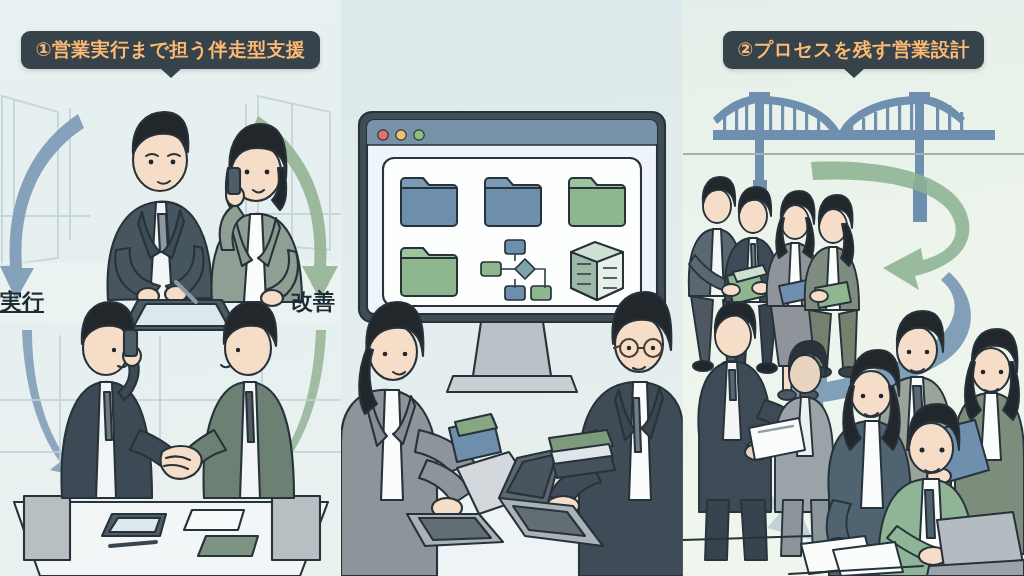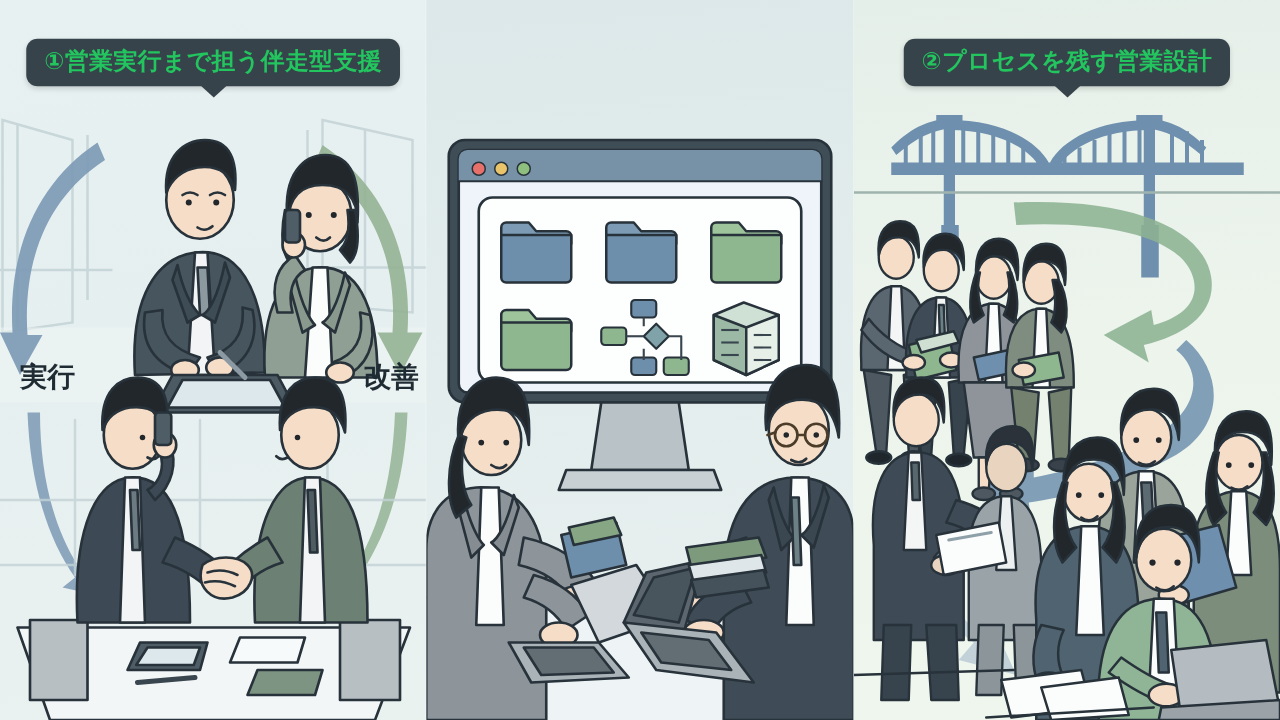--- a/index.html
+++ b/index.html
@@ -15,35 +15,35 @@
   .panel{position:relative;height:576px;overflow:hidden;}
   #panel-1{width:341px;background:linear-gradient(170deg,#e8f1f2 0%,#e6eff0 45%,#eaf2f0 100%);}
   #panel-2{width:342px;background:linear-gradient(175deg,#dce8e9 0%,#e2ecec 40%,#e9f1f0 100%);}
   #panel-3{width:341px;background:linear-gradient(175deg,#e5efe9 0%,#ecf4ec 45%,#eef6ee 100%);}
   .panel-seam{position:absolute;top:0;height:576px;width:3px;
     background:linear-gradient(to right,rgba(255,255,255,0),rgba(255,255,255,.55),rgba(255,255,255,0));}
 
   
   .banner-wrap{position:absolute;top:31px;left:0;width:100%;display:flex;justify-content:center;z-index:40;}
   .banner{
-    position:relative;background:#37434b;color:#22c55e;border-radius:9px;
+    position:relative;background:#37434b;color:#fdba74;border-radius:9px;
     padding:7px 14px 8px;font-size:19px;font-weight:700;letter-spacing:.4px;
     white-space:nowrap;box-shadow:0 2px 4px rgba(0,0,0,.15);line-height:1.2;
   }
   .banner::after{content:"";position:absolute;left:50%;transform:translateX(-50%);
     bottom:-9px;border-left:11px solid transparent;border-right:11px solid transparent;
     border-top:10px solid #37434b;}
 
   
   .art{position:absolute;inset:0;}
   svg.art{display:block;}
 
   
   .cyc-label{position:absolute;font-size:22px;font-weight:700;color:#1f2b33;z-index:25;}
-  #label-jikkou{left:16px;top:287px;}
+  #label-jikkou{left:0;top:287px;text-decoration:underline;}
   #label-kaizen{right:6px;top:287px;}
 </style>
 </head>
 <body>
 
 <div class="board">
 
   <section class="panel" id="panel-1">
 
     <svg class="art" viewBox="0 0 341 576" width="341" height="576">

